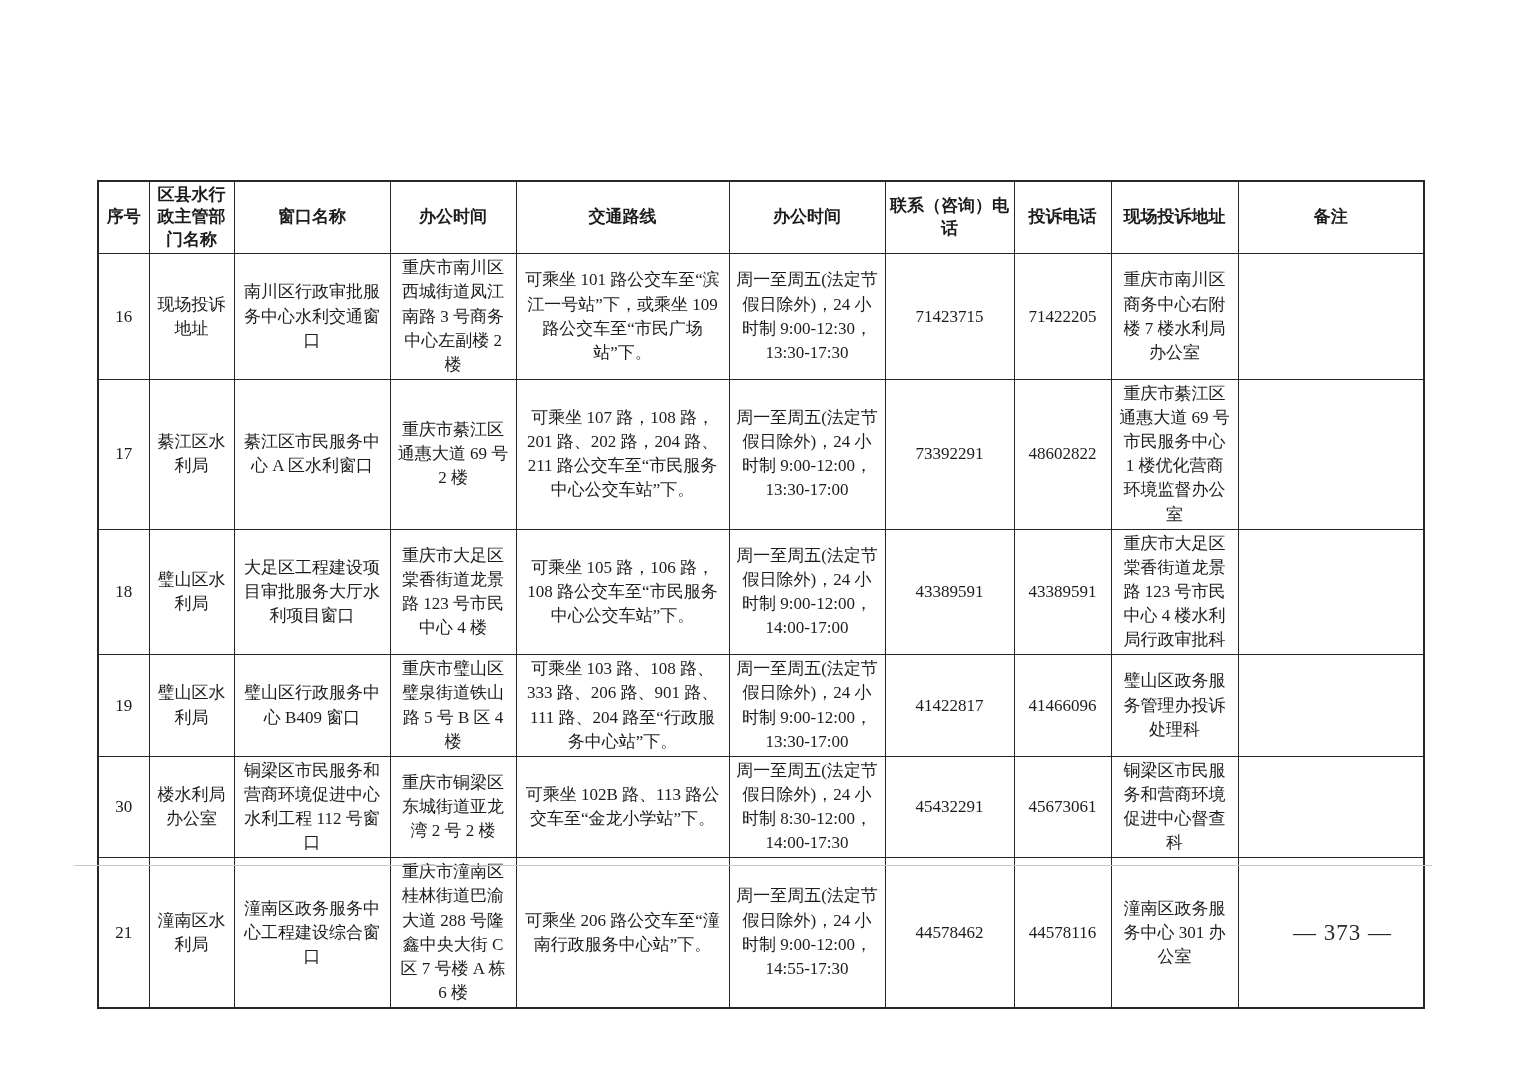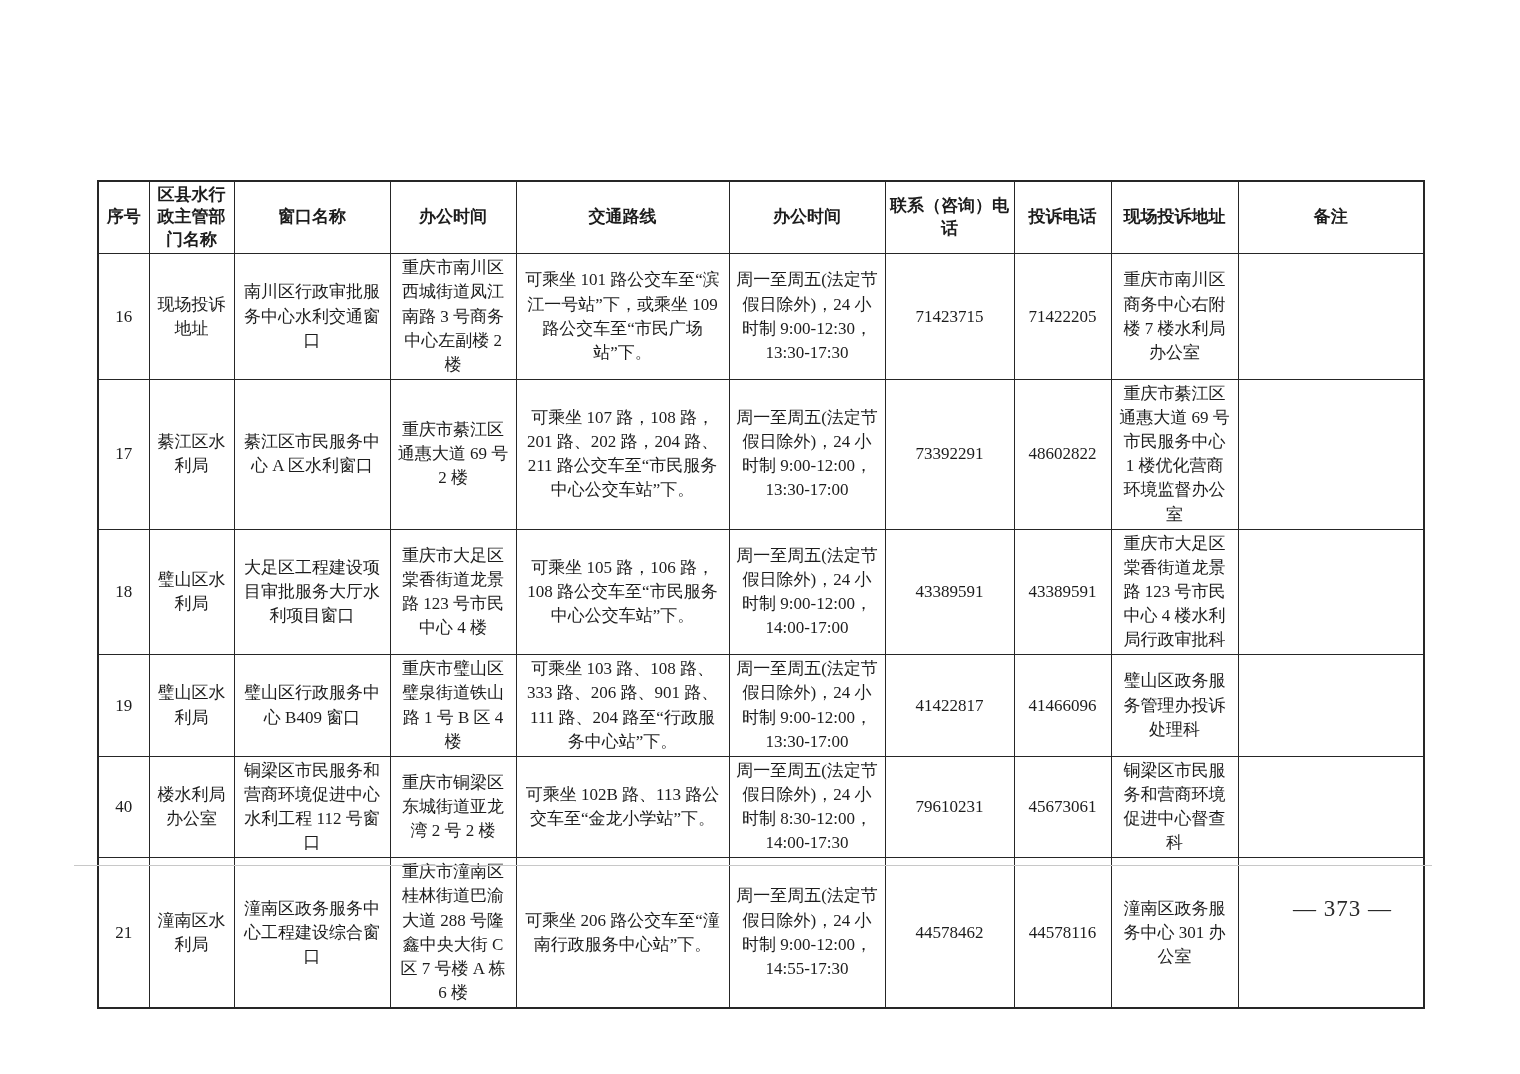--- a/index.html
+++ b/index.html
@@ -53,21 +53,21 @@
   .gov-table tbody tr:nth-child(6) { height: 119px; }
   .shadow-line {
     position: absolute;
     left: 74px;
     top: 865px;
     width: 1358px;
     border-top: 1px solid #c8c8c8;
   }
   .page-number {
     position: absolute;
-    top: 896px;
+    top: 920px;
     right: 128px;
     font-size: 23px;
     letter-spacing: 1px;
     color: #2a2a2a;
     white-space: pre;
   }
 </style>
 </head>
 <body>
 
@@ -134,36 +134,36 @@
         <td>周一至周五(法定节假日除外)，24 小时制 9:00-12:00，14:00-17:00</td>
         <td>43389591</td>
         <td>43389591</td>
         <td>重庆市大足区棠香街道龙景路 123 号市民中心 4 楼水利局行政审批科</td>
         <td></td>
       </tr>
       <tr>
         <td>19</td>
         <td>璧山区水利局</td>
         <td>璧山区行政服务中心 B409 窗口</td>
-        <td>重庆市璧山区璧泉街道铁山路 1 号 B 区 4 楼</td>
+        <td>重庆市璧山区璧泉街道铁山路 5 号 B 区 4 楼</td>
         <td>可乘坐 103 路、108 路、333 路、206 路、901 路、111 路、204 路至“行政服务中心站”下。</td>
         <td>周一至周五(法定节假日除外)，24 小时制 9:00-12:00，13:30-17:00</td>
         <td>41422817</td>
         <td>41466096</td>
         <td>璧山区政务服务管理办投诉处理科</td>
         <td></td>
       </tr>
       <tr>
-        <td>40</td>
+        <td>30</td>
         <td>楼水利局办公室</td>
         <td>铜梁区市民服务和营商环境促进中心水利工程 112 号窗口</td>
         <td>重庆市铜梁区东城街道亚龙湾 2 号 2 楼</td>
         <td>可乘坐 102B 路、113 路公交车至“金龙小学站”下。</td>
         <td>周一至周五(法定节假日除外)，24 小时制 8:30-12:00，14:00-17:30</td>
-        <td>79610231</td>
+        <td>45432291</td>
         <td>45673061</td>
         <td>铜梁区市民服务和营商环境促进中心督查科</td>
         <td></td>
       </tr>
       <tr>
         <td>21</td>
         <td>潼南区水利局</td>
         <td>潼南区政务服务中心工程建设综合窗口</td>
         <td>重庆市潼南区桂林街道巴渝大道 288 号隆鑫中央大街 C 区 7 号楼 A 栋 6 楼</td>
         <td>可乘坐 206 路公交车至“潼南行政服务中心站”下。</td>

